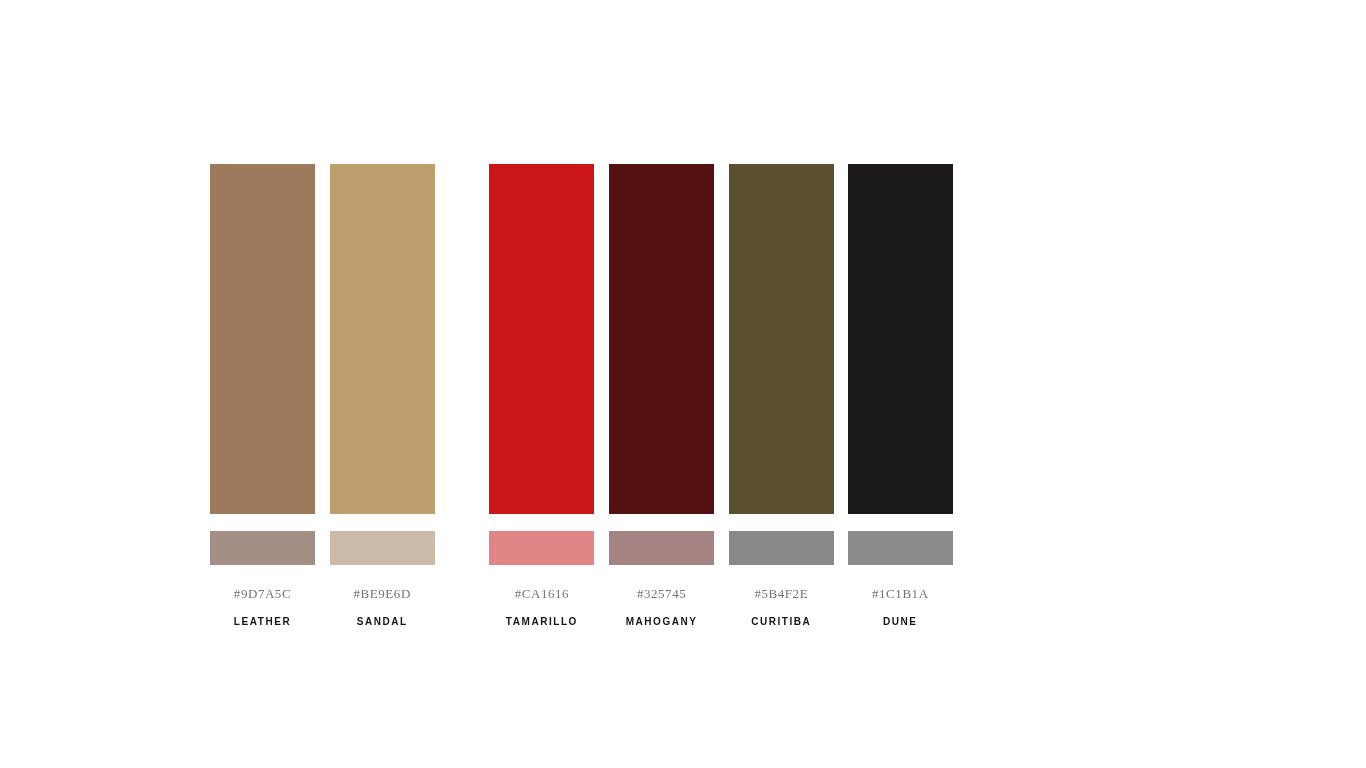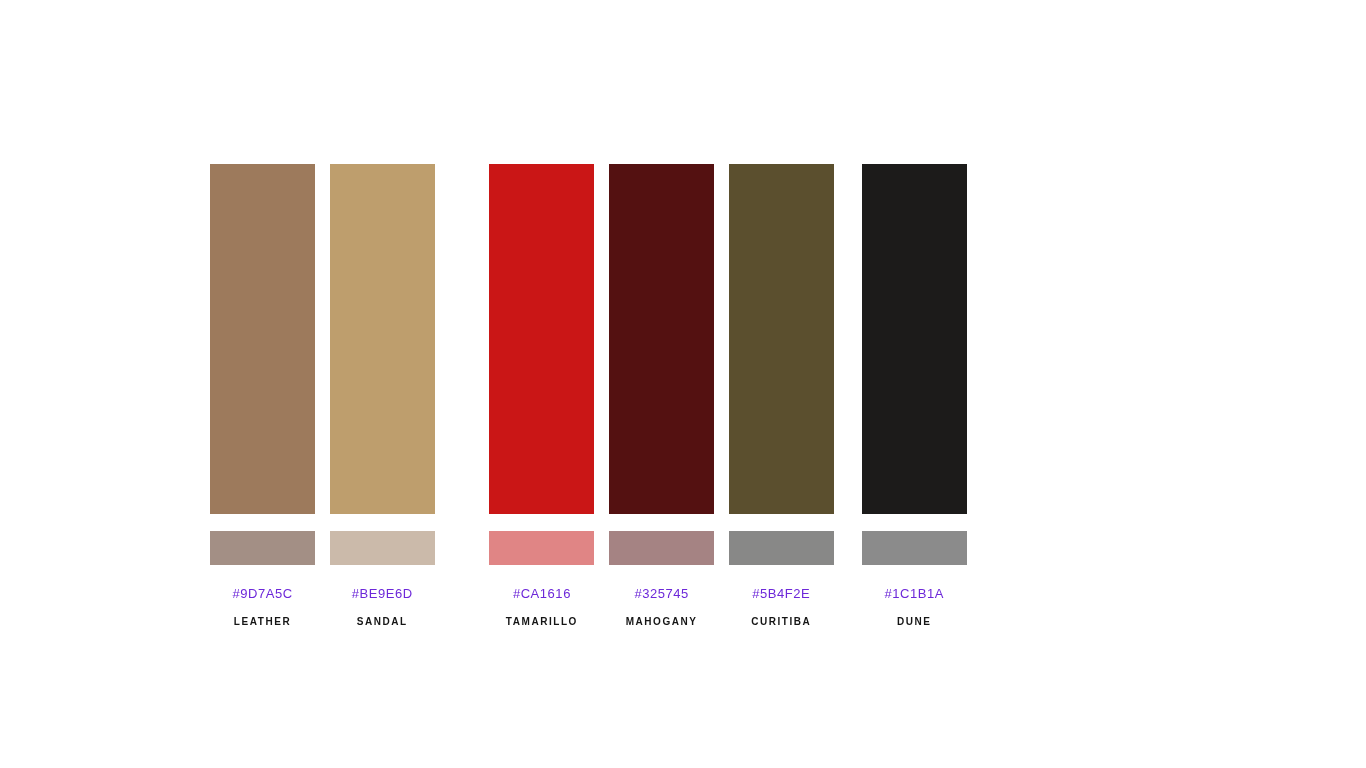--- a/index.html
+++ b/index.html
@@ -48,25 +48,25 @@
 
   .secondary-swatch {
     width: 105px;
     height: 34px;
     display: block;
     margin-top: 17px;
   }
 
   .hex-label {
     margin-top: 21px;
-    font-family: Liberation Sans, sans-serif;
+    font-family: Liberation Serif, serif;
     font-size: 13px;
     font-weight: 400;
     letter-spacing: 0.55px;
-    color: #6d28d9;
+    color: #737373;
     white-space: nowrap;
     text-align: center;
     line-height: 15px;
   }
 
   .name-label {
     margin-top: 13px;
     font-family: "Liberation Sans", sans-serif;
     font-size: 10px;
     font-weight: 700;
@@ -100,21 +100,21 @@
         <div class="secondary-swatch" style="background: rgb(224, 133, 133);"></div>
         <div class="hex-label">#CA1616</div>
         <div class="name-label">TAMARILLO</div>
       </div>
       <div class="swatch-column" style="margin-right: 14.7143px;">
         <div class="primary-swatch" style="background: rgb(84, 17, 17);"></div>
         <div class="secondary-swatch" style="background: rgb(165, 131, 131);"></div>
         <div class="hex-label">#325745</div>
         <div class="name-label">MAHOGANY</div>
       </div>
-      <div class="swatch-column" style="margin-right: 28px;">
+      <div class="swatch-column" style="margin-right: 14px;">
         <div class="primary-swatch" style="background: rgb(91, 79, 46);"></div>
         <div class="secondary-swatch" style="background: rgb(136, 136, 135);"></div>
         <div class="hex-label">#5B4F2E</div>
         <div class="name-label">CURITIBA</div>
       </div>
       <div class="swatch-column">
         <div class="primary-swatch" style="background: rgb(28, 27, 26);"></div>
         <div class="secondary-swatch" style="background: rgb(139, 139, 139);"></div>
         <div class="hex-label">#1C1B1A</div>
         <div class="name-label">DUNE</div>

